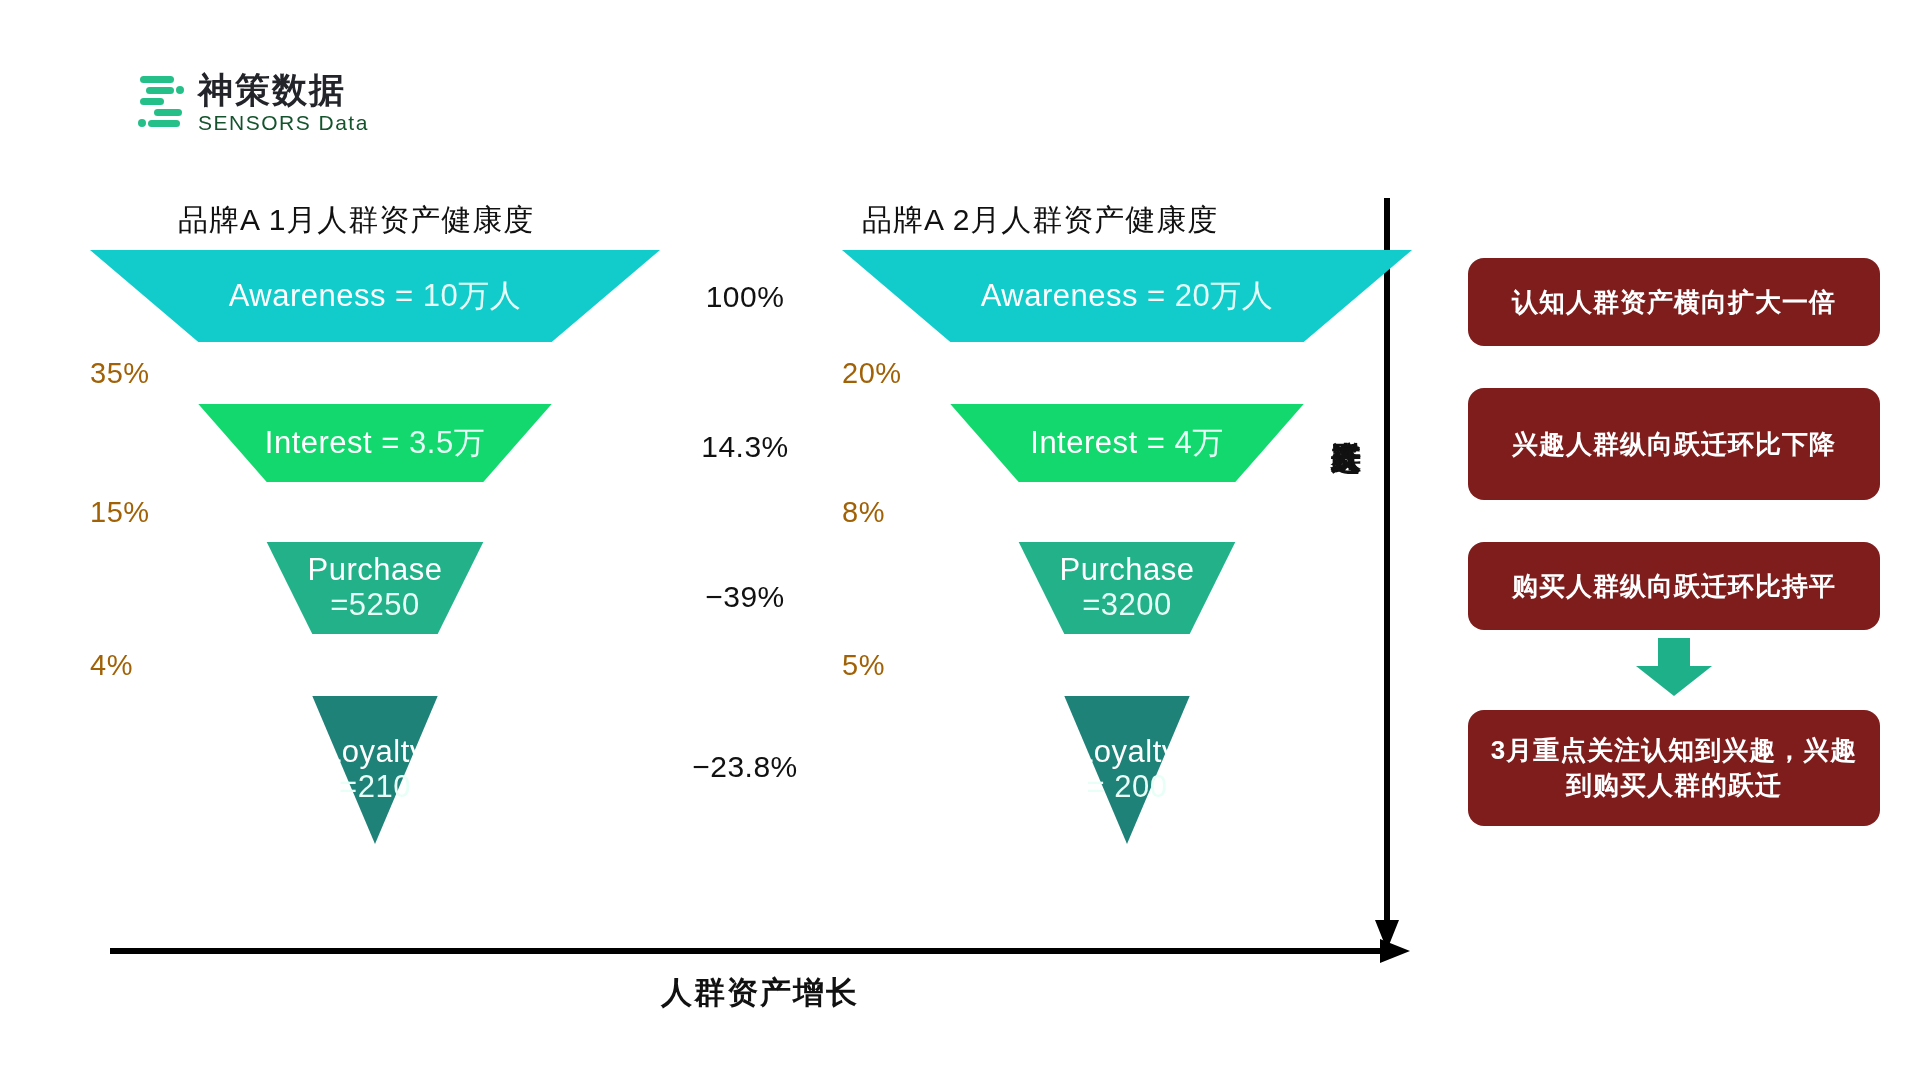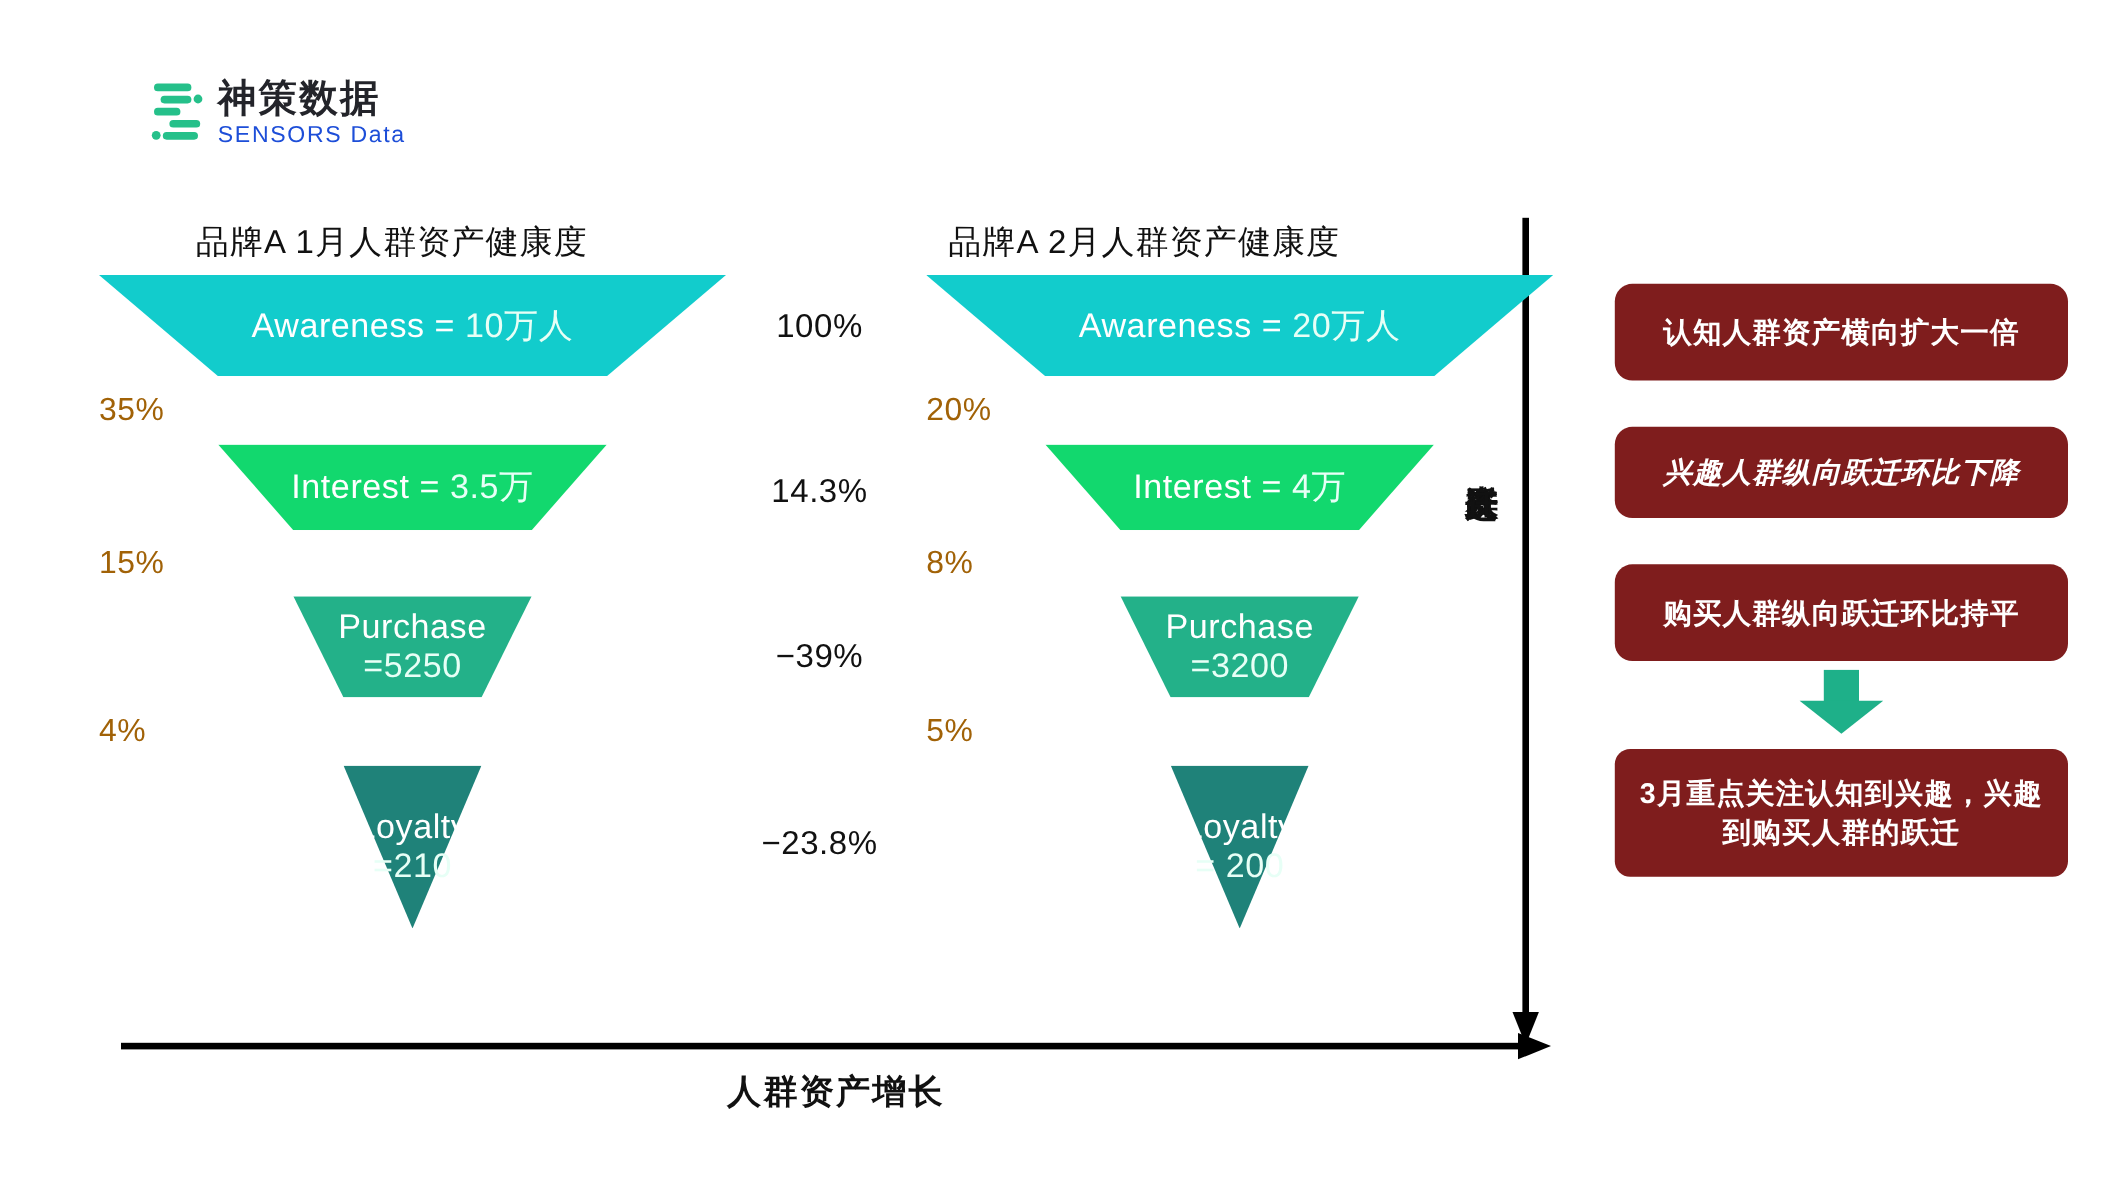--- a/index.html
+++ b/index.html
@@ -47,21 +47,21 @@
   #logo-cn {
     font-size: 35px;
     font-weight: bold;
     letter-spacing: 2px;
     color: #23242a;
     line-height: 1.05;
   }
   #logo-en {
     font-size: 21px;
     letter-spacing: 1.5px;
-    color: #1d4ed8;
+    color: #14532d;
     margin-top: 2px;
   }
 
   
   .funnel-title {
     position: absolute;
     font-size: 30px;
     font-weight: normal;
     color: #111111;
     letter-spacing: 1px;
@@ -195,28 +195,27 @@
     letter-spacing: 1px;
     display: flex;
     align-items: center;
     justify-content: center;
     text-align: center;
     padding: 0 14px;
     box-sizing: border-box;
   }
   .insight-box.b1 { height: 88px; }
   .insight-box.b2 { height: 88px; margin-top: 42px; }
-  .insight-box.b3 { height: 83px; margin-top: 42px; font-style: italic; }
+  .insight-box.b3 { height: 112px; margin-top: 42px; }
   .insight-box.b4 { height: 88px; margin-top: 42px; }
   .insight-box.final {
     margin-top: 14px;
     height: 116px;
     line-height: 1.35;
     font-size: 26px;
-    border-radius: 14px;
   }
   #arrow-down {
     margin: 8px auto 0;
     width: 76px;
     height: 58px;
     position: relative;
   }
   #arrow-down .stem {
     position: absolute; left: 22px; top: 0;
     width: 32px; height: 30px; background: #1eb089;

